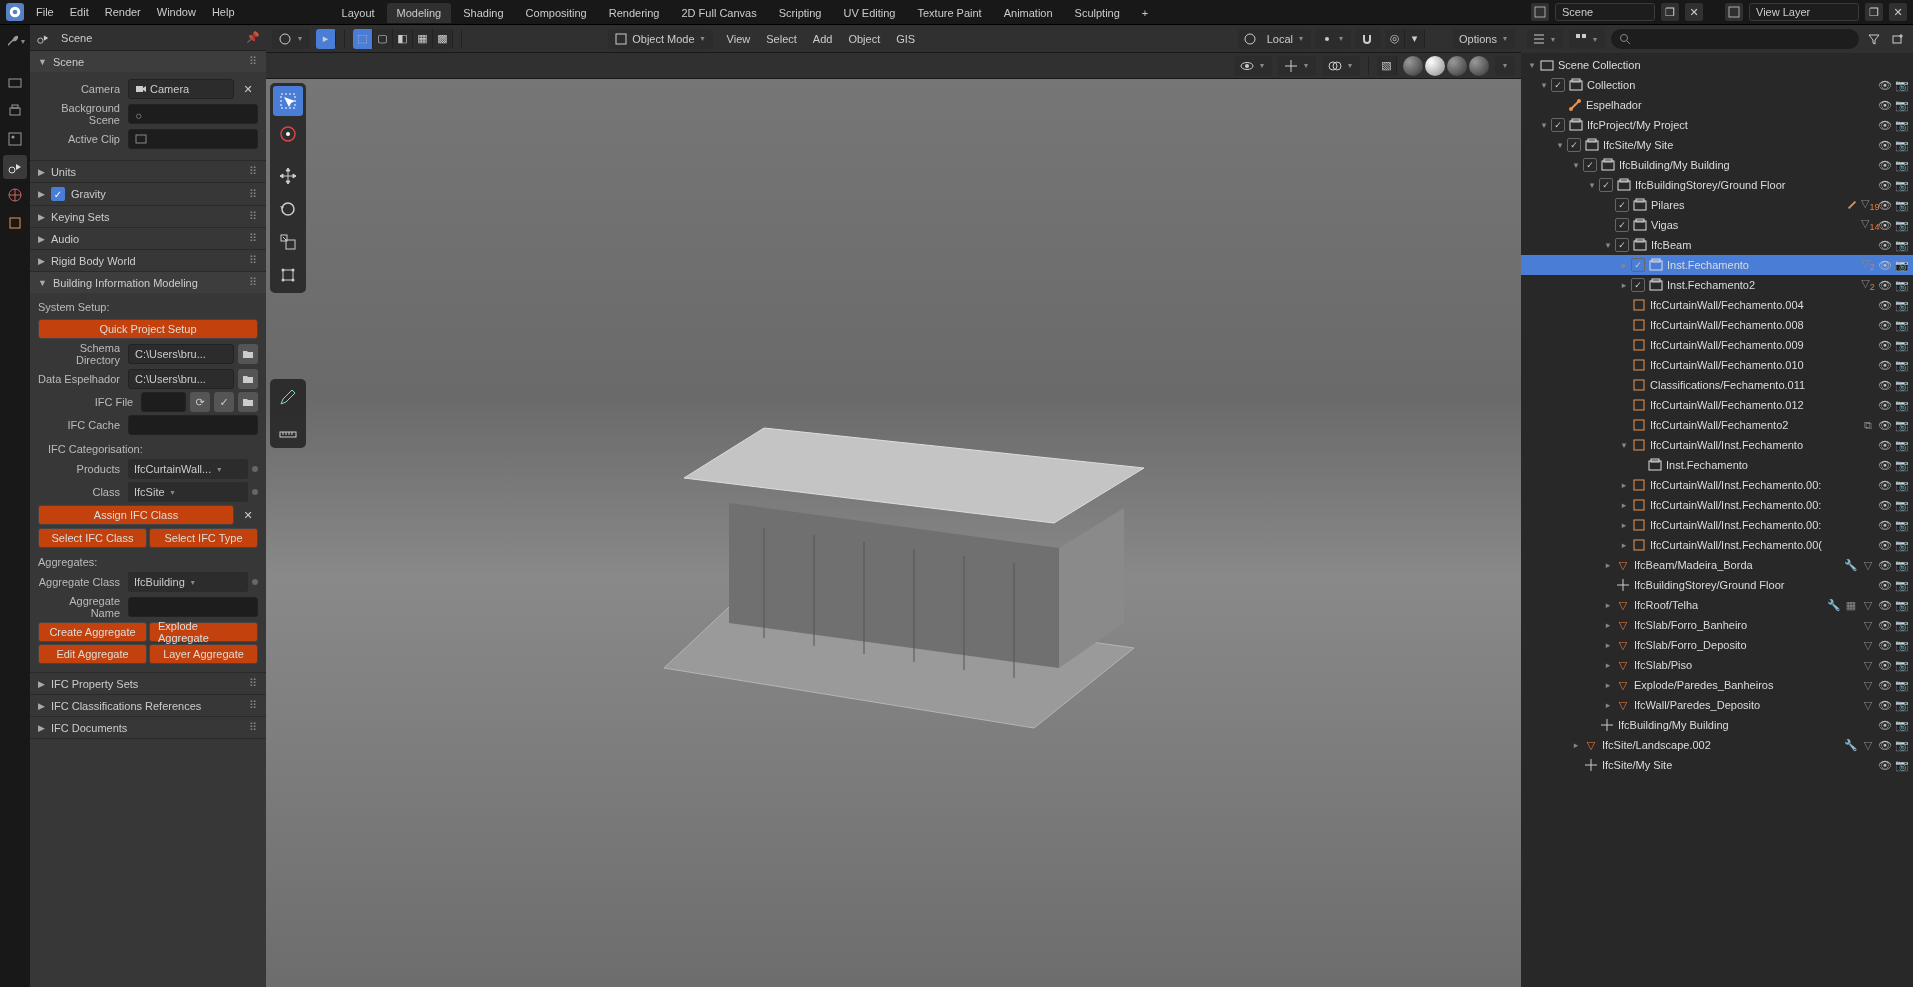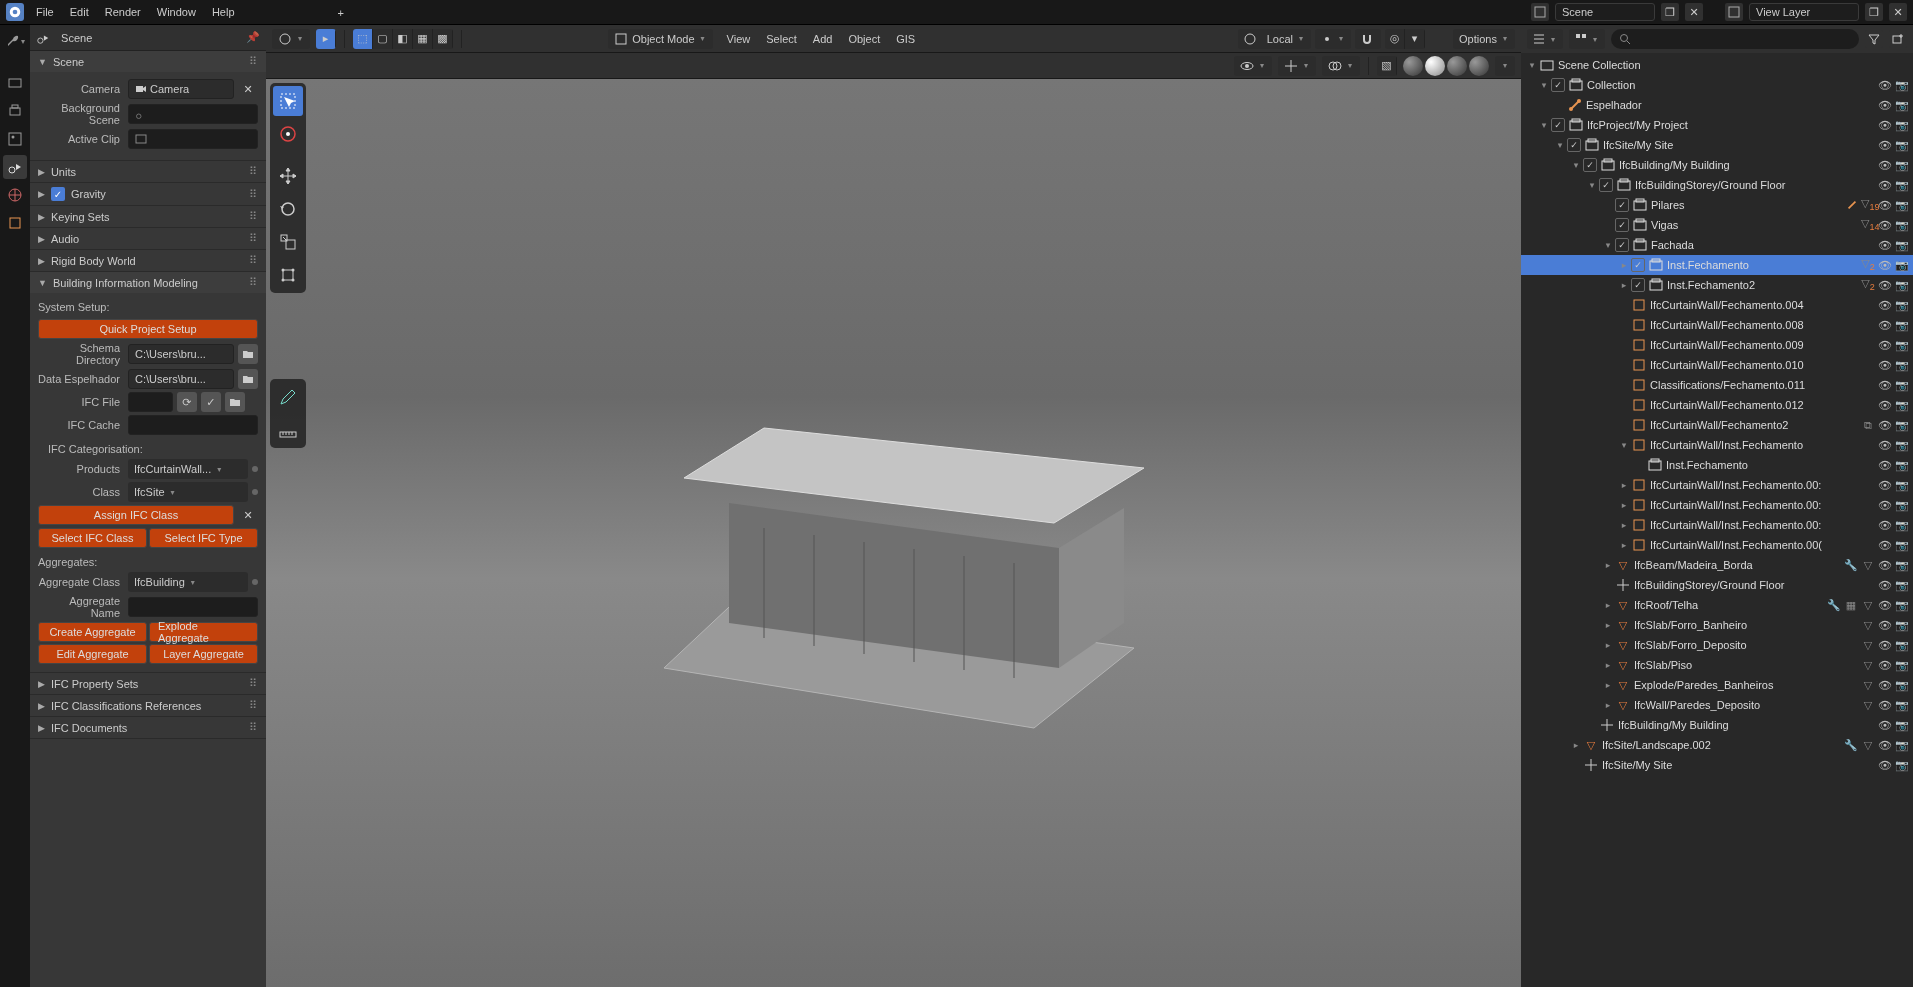--- a/index.html
+++ b/index.html
@@ -31,21 +31,21 @@
 .props { width:236px; background:#373737; display:flex; flex-direction:column; overflow-y:auto; }
 .props-header { height:26px; background:#303030; display:flex; align-items:center; padding:0 6px; gap:6px; border-bottom:1px solid #222; }
 .props-header .bread { flex:1; display:flex; align-items:center; gap:4px; }
 .props-header .pin { cursor:pointer; opacity:0.7; }
 .panel-section { border-bottom:1px solid #2a2a2a; }
 .panel-head { display:flex; align-items:center; padding:4px 8px; background:#3d3d3d; cursor:pointer; }
 .panel-head.sub { background:#373737; }
 .panel-head .tri { margin-right:6px; font-size:9px; color:#aaa; }
 .panel-head .dots { margin-left:auto; color:#888; letter-spacing:1px; }
 .panel-body { padding:4px 8px 8px 8px; background:#373737; }
-.row { display:flex; align-items:center; margin:3px 0; gap:4px; }
+.row { display:flex; align-items:center; margin:3px 0; gap:4px;justify-content:flex-end; }
 .row .lbl { width:86px; text-align:right; color:#bbb; padding-right:4px; }
 .input { flex:1; height:20px; background:#2c2c2c; border:1px solid #222; border-radius:3px; padding:0 6px; display:flex; align-items:center; overflow:hidden; }
 .input.dark { background:#1d1d1d; }
 .btn { height:20px; background:#c2410c; border:1px solid #444; border-radius:3px; padding:0 8px; display:flex; align-items:center; justify-content:center; cursor:pointer; color:#ddd; }
 .btn.full { flex:1; }
 .btnrow { display:flex; gap:2px; }
 .btnrow .btn { flex:1; }
 .checkbox { width:14px; height:14px; background:#4a7dd6; border-radius:2px; margin-right:6px; display:flex; align-items:center; justify-content:center; color:#fff; font-size:10px; }
 .smicon { width:20px; height:20px; background:#555; border-radius:3px; display:flex; align-items:center; justify-content:center; cursor:pointer; }
 .xbtn { width:20px; height:20px; display:flex; align-items:center; justify-content:center; cursor:pointer; color:#ccc; }
@@ -108,20 +108,33 @@
       </svg>
   </div>
   <div id="top-menu-items" style="display:flex;">
       <div class="menuitem">File</div>
       <div class="menuitem">Edit</div>
       <div class="menuitem">Render</div>
       <div class="menuitem">Window</div>
       <div class="menuitem">Help</div>
     </div>
   <div style="width:80px;"></div>
+  <div id="workspace-tabs" style="display:flex;">
+      <div class="tabitem">Layout</div>
+      <div class="tabitem active">Modeling</div>
+      <div class="tabitem">Shading</div>
+      <div class="tabitem">Compositing</div>
+      <div class="tabitem">Rendering</div>
+      <div class="tabitem">2D Full Canvas</div>
+      <div class="tabitem">Scripting</div>
+      <div class="tabitem">UV Editing</div>
+      <div class="tabitem">Texture Paint</div>
+      <div class="tabitem">Animation</div>
+      <div class="tabitem">Sculpting</div>
+    </div>
   <div class="tabitem plus">+</div>
   <div class="spacer"></div>
   <div class="top-right">
     <div class="iconbtn">
         <svg width="12" height="12" viewBox="0 0 12 12">
           <rect x="1" y="1" width="10" height="10" fill="none" stroke="#aaa"></rect>
         </svg>
       </div>
     <div class="scenebox">
         <span>Scene</span>
@@ -741,21 +754,21 @@
           <div class="node">
             <span class="indent" style="width:80px"></span>
             <span class="exp">▾</span>
             <span class="chk on"></span>
             <span class="oic">
               <svg width="14" height="14" viewBox="0 0 14 14">
                 <rect x="1" y="3" width="12" height="9" fill="none" stroke="#ddd"></rect>
                 <rect x="3" y="1" width="8" height="3" fill="none" stroke="#ddd"></rect>
               </svg>
             </span>
-            <span class="name">Fachada</span>
+            <span class="name">IfcBeam</span>
             <span class="trail">
               <span class="t eye">👁</span>
               <span class="t cam">📷</span>
             </span>
           </div>
           <div class="node selected">
             <span class="indent" style="width:96px"></span>
             <span class="exp">▸</span>
             <span class="chk on"></span>
             <span class="oic">

